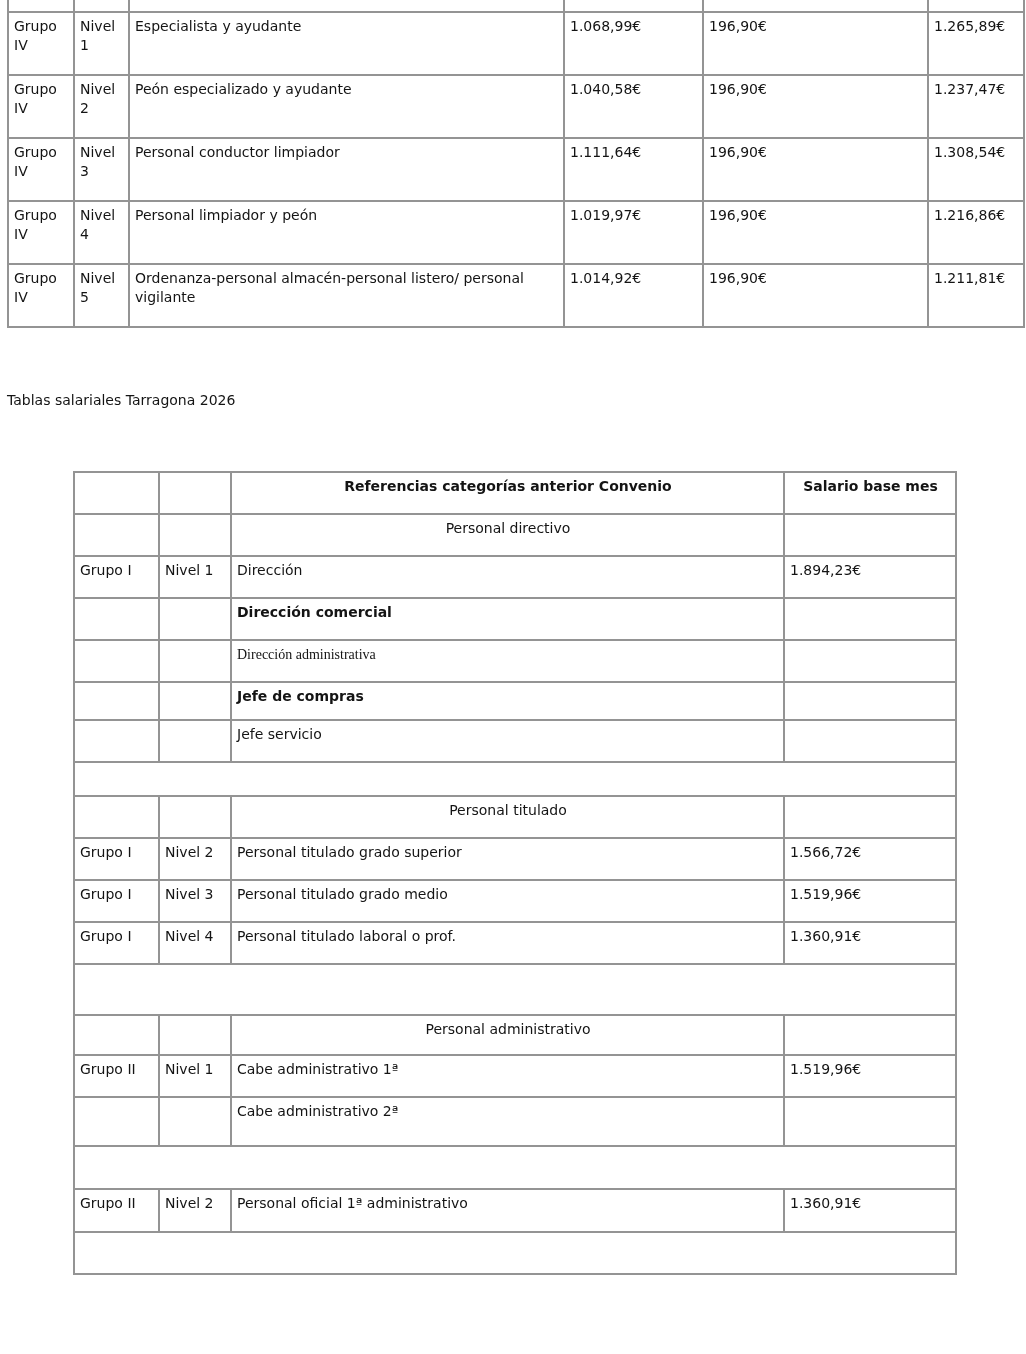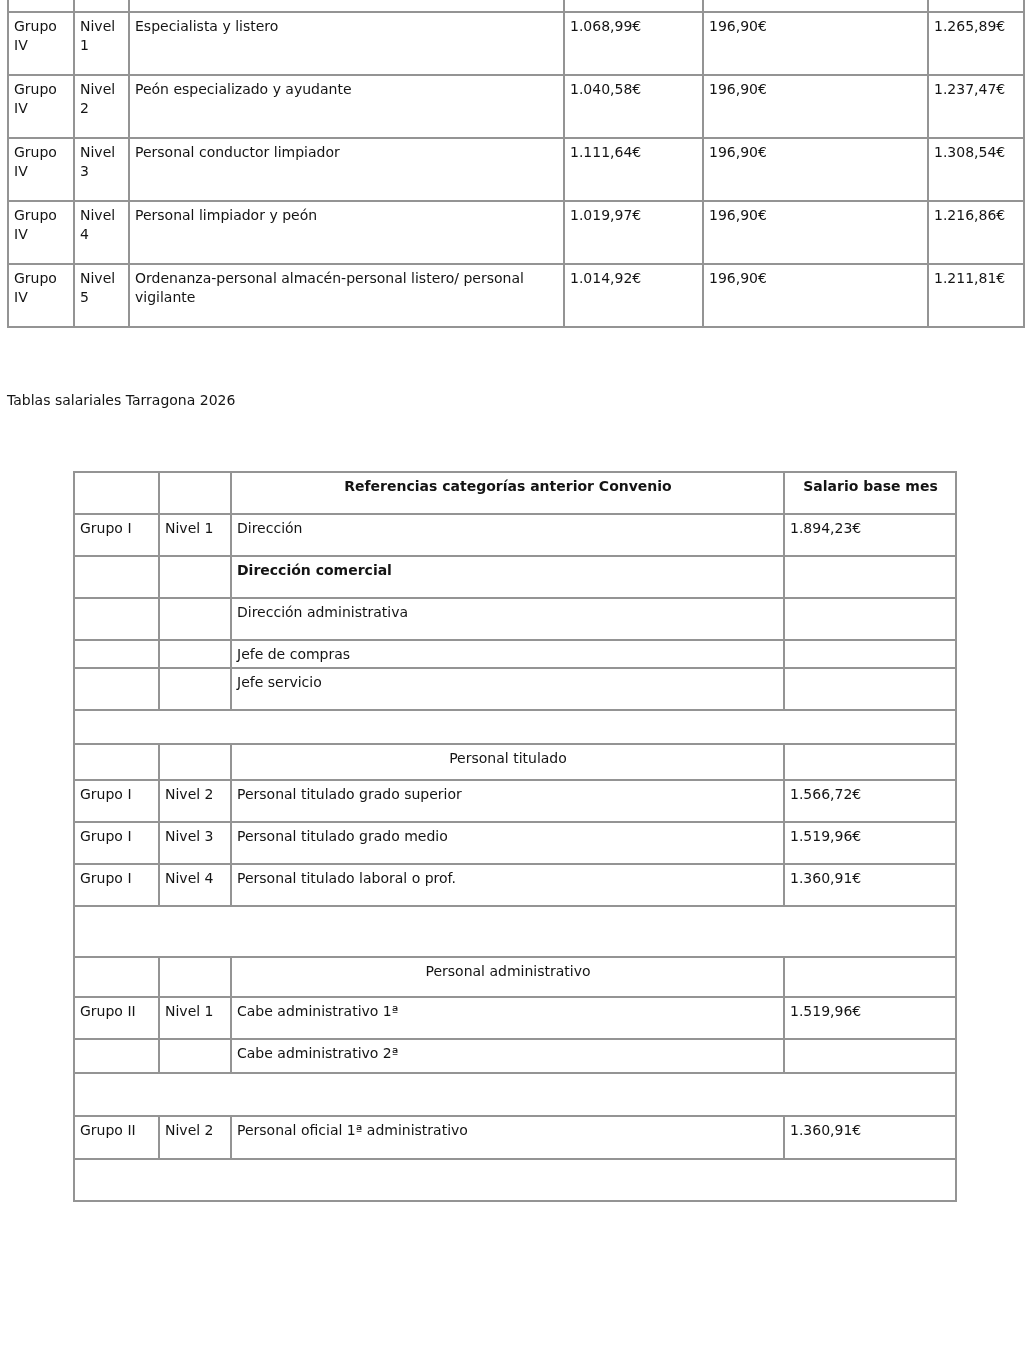--- a/index.html
+++ b/index.html
@@ -77,21 +77,21 @@
     <td></td>
     <td></td>
     <td></td>
     <td></td>
     <td></td>
     <td></td>
   </tr>
   <tr style="height:63px;">
     <td>Grupo IV</td>
     <td>Nivel 1</td>
-    <td>Especialista y listero</td>
+    <td>Especialista y ayudante</td>
     <td class="num">1.068,99€</td>
     <td class="num">196,90€</td>
     <td class="num">1.265,89€</td>
   </tr>
   <tr style="height:63px;">
     <td>Grupo IV</td>
     <td>Nivel 2</td>
     <td>Peón especializado y ayudante</td>
     <td class="num">1.040,58€</td>
     <td class="num">196,90€</td>
@@ -134,53 +134,59 @@
       <col class="col-sal">
   </colgroup>
   <tbody>
       <tr style="height:42px;">
     <td></td>
     <td></td>
     <td class="bold center">Referencias categorías anterior Convenio</td>
     <td class="bold center">Salario base mes</td>
   </tr>
   <tr style="height:42px;">
+    <td></td>
+    <td></td>
+    <td class="center">Personal directivo</td>
+    <td></td>
+  </tr>
+  <tr style="height:42px;">
     <td>Grupo I</td>
     <td>Nivel 1</td>
     <td>Dirección</td>
     <td class="num">1.894,23€</td>
   </tr>
   <tr style="height:42px;font-weight:bold;">
     <td></td>
     <td></td>
     <td>Dirección comercial</td>
     <td class="num"></td>
   </tr>
-  <tr style="height:42px;">
+  <tr style="height:42px;font-family:Liberation Serif, serif;">
     <td></td>
     <td></td>
     <td>Dirección administrativa</td>
     <td class="num"></td>
   </tr>
-  <tr style="height:28px;">
+  <tr style="height:38px;font-weight:bold;">
     <td></td>
     <td></td>
     <td>Jefe de compras</td>
     <td class="num"></td>
   </tr>
   <tr style="height:42px;">
     <td></td>
     <td></td>
     <td>Jefe servicio</td>
     <td class="num"></td>
   </tr>
   <tr style="height:34px;">
     <td colspan="4"></td>
   </tr>
-  <tr style="height:36px;">
+  <tr style="height:42px;">
     <td></td>
     <td></td>
     <td class="center">Personal titulado</td>
     <td></td>
   </tr>
   <tr style="height:42px;">
     <td>Grupo I</td>
     <td>Nivel 2</td>
     <td>Personal titulado grado superior</td>
     <td class="num">1.566,72€</td>
@@ -205,21 +211,21 @@
     <td></td>
     <td class="center">Personal administrativo</td>
     <td></td>
   </tr>
   <tr style="height:42px;">
     <td>Grupo II</td>
     <td>Nivel 1</td>
     <td>Cabe administrativo 1ª</td>
     <td class="num">1.519,96€</td>
   </tr>
-  <tr style="height:34px;">
+  <tr style="height:49px;">
     <td></td>
     <td></td>
     <td>Cabe administrativo 2ª</td>
     <td class="num"></td>
   </tr>
   <tr style="height:43px;">
     <td colspan="4"></td>
   </tr>
   <tr style="height:43px;">
     <td>Grupo II</td>

